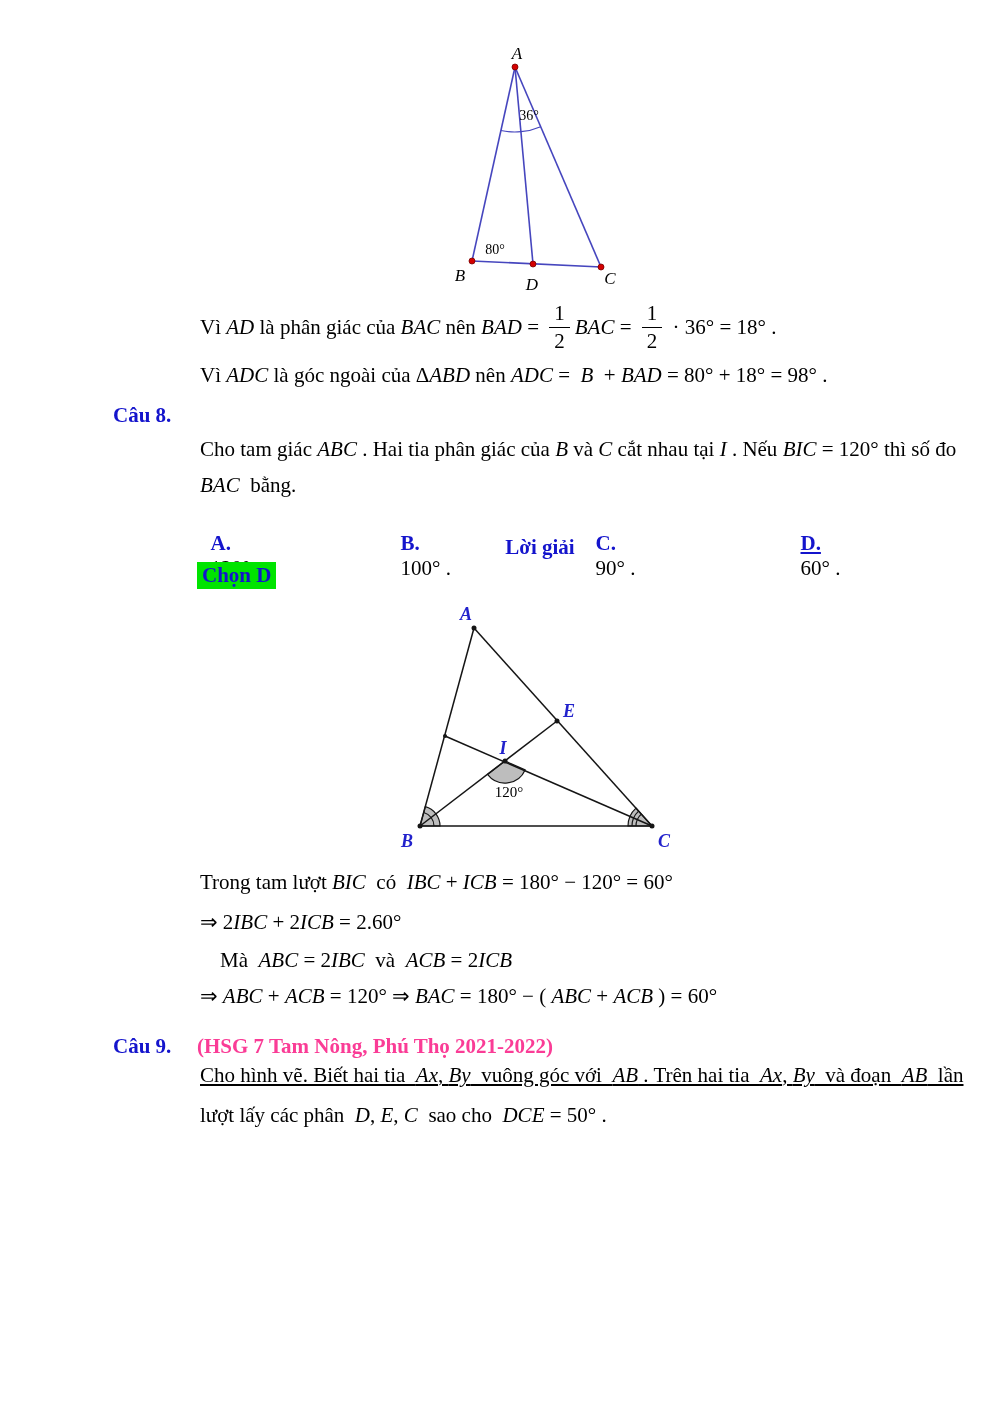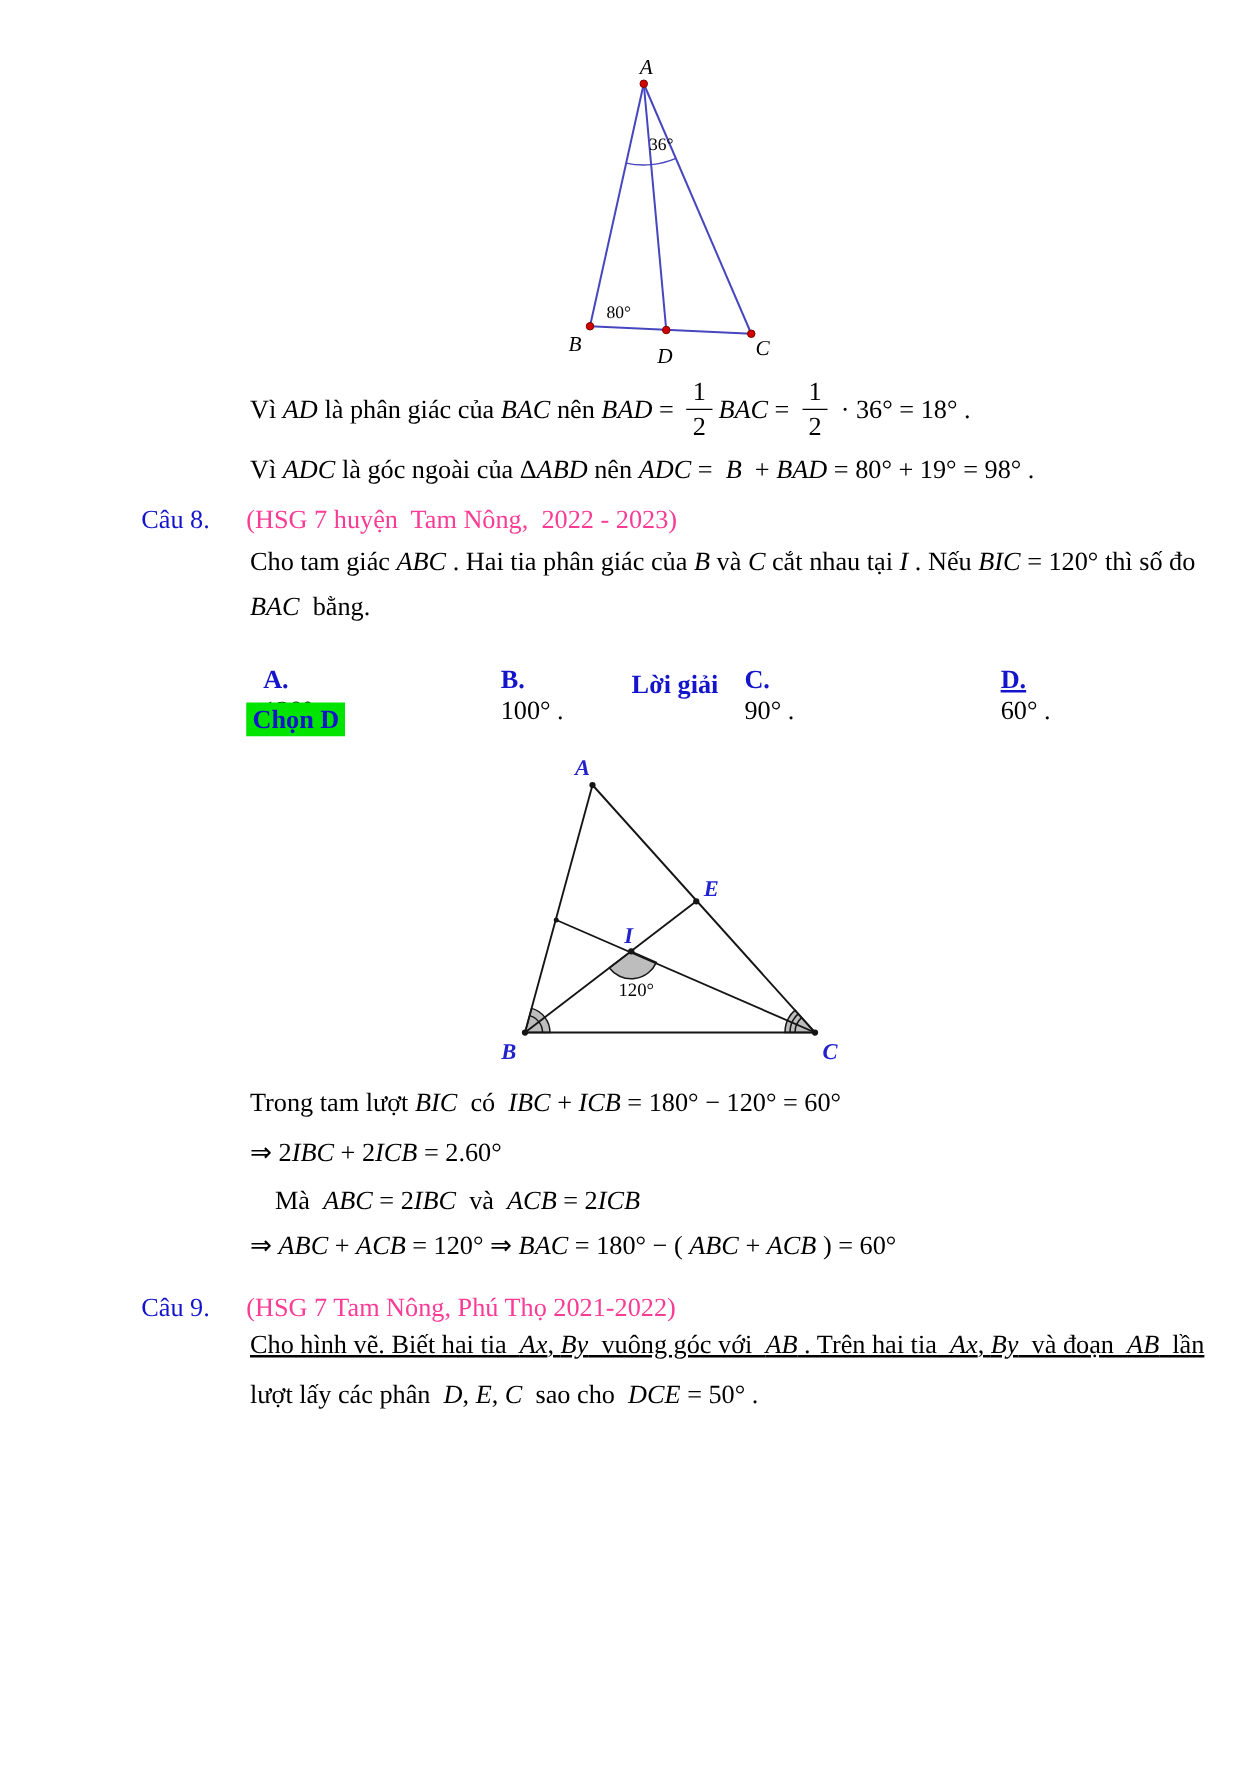--- a/index.html
+++ b/index.html
@@ -8,21 +8,21 @@
     width:996px; height:1419px; position:relative; overflow:hidden;
     font-family:"Liberation Serif", serif; color:#000;
   }
   .abs { position:absolute; }
   .math { display:flex; align-items:center; white-space:pre; font-size:21px; }
   .math span { white-space:pre; }
   .mvar { font-style:italic;text-align:center; }
   .frac { display:inline-flex; flex-direction:column; align-items:center; margin:0 5px; }
   .frac .num { display:block; padding:0 5px 2px; border-bottom:1.5px solid #000; line-height:1.05; }
   .frac .den { display:block; padding-top:2px; line-height:1.05; }
-  .q-head { display:flex; white-space:pre; font-size:21px; font-weight:normal; }
+  .q-head { display:flex; white-space:pre; font-size:21px; font-weight:bold; }
   .q-num { color:var(--heading-blue); display:inline-block; width:84px; }
   .q-src { color:var(--source-pink); }
   .option { position:absolute; top:506px; font-size:21px; white-space:pre; }
   .opt-label { color:var(--heading-blue); font-weight:bold; }
   .opt-label.u { text-decoration:underline; }
   .loi-giai { color:var(--heading-blue); font-weight:bold; font-size:21px; text-align:center; }
   .chon { background:var(--highlight-green); color:var(--heading-blue); font-weight:bold; font-size:21px; padding:1px 5px; display:inline-block; }
   svg text { font-family:"Liberation Serif", serif; }
   .d1line { stroke:var(--d1-line); stroke-width:1.6; fill:none; }
   .d1arc  { stroke:var(--d1-line); stroke-width:1.2; fill:none; }
@@ -52,25 +52,24 @@
   <circle class="d1dot" cx="161" cy="227" r="3"></circle>
   <text class="d1label" x="77" y="19" text-anchor="middle">A</text>
   <text class="d1label" x="20" y="241" text-anchor="middle">B</text>
   <text class="d1label" x="92" y="250" text-anchor="middle">D</text>
   <text class="d1label" x="170" y="244" text-anchor="middle">C</text>
   <text class="d1angle" x="89" y="80" text-anchor="middle">36°</text>
   <text class="d1angle" x="55" y="214" text-anchor="middle">80°</text>
 </svg>
 
 <div class="abs math" style="left:200px; top:296px; height:62px;"><span>Vì </span><span class="mvar">AD</span><span> là phân giác của </span><span class="mvar">BAC</span><span> nên </span><span class="mvar">BAD</span><span> = </span><span class="frac"><span class="num">1</span><span class="den">2</span></span><span class="mvar">BAC</span><span> = </span><span class="frac"><span class="num">1</span><span class="den">2</span></span><span> · 36° = 18° .</span></div>
-<div class="abs math" style="left:200px; top:363px;"><span>Vì </span><span class="mvar">ADC</span><span> là góc ngoài của Δ</span><span class="mvar">ABD</span><span> nên </span><span class="mvar">ADC</span><span> =  </span><span class="mvar">B</span><span>  + </span><span class="mvar">BAD</span><span> = 80° + 19° = 98° .</span></div>
+<div class="abs math" style="left:200px; top:363px;"><span>Vì </span><span class="mvar">ADC</span><span> là góc ngoài của Δ</span><span class="mvar">ABD</span><span> nên </span><span class="mvar">ADC</span><span> =  </span><span class="mvar">B</span><span>  + </span><span class="mvar">BAD</span><span> = 80° + 18° = 98° .</span></div>
 
 <div class="abs q-head" style="left:113px; top:403px;">
   <span class="q-num">Câu 8.</span>
-  <span class="q-src">(HSG 7 huyện  Tam Nông,  2022 - 2023)</span>
 </div>
 
 <div class="abs math" style="left:200px; top:437px;"><span>Cho tam giác </span><span class="mvar">ABC</span><span> . Hai tia phân giác của </span><span class="mvar">B</span><span> và </span><span class="mvar">C</span><span> cắt nhau tại </span><span class="mvar">I</span><span> . Nếu </span><span class="mvar">BIC</span><span> = 120° thì số đo</span></div>
 <div class="abs math" style="left:200px; top:473px;"><span class="mvar">BAC</span><span>  bằng.</span></div>
 
 <div class="option" style="left:200px;">
   <span class="opt-label">A.</span><span> </span>
   <span>120° .</span>
 </div>
 <div class="option" style="left:390px;">

